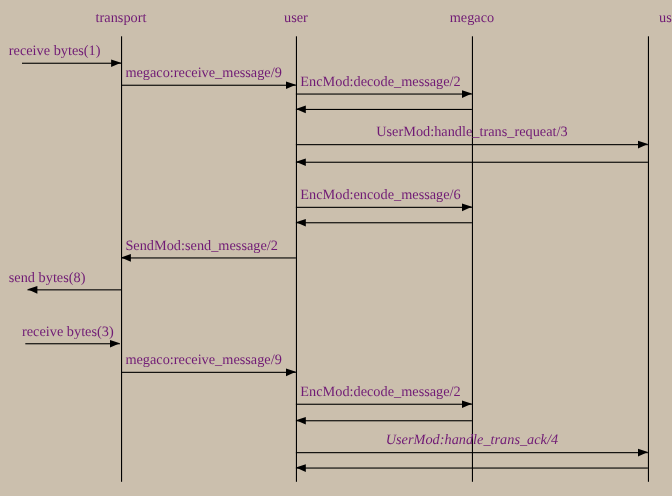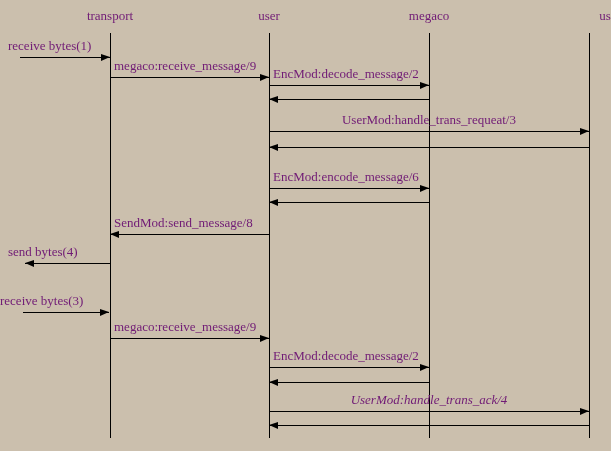--- a/index.html
+++ b/index.html
@@ -75,27 +75,27 @@
       <div class="msg-label" style="top: 112px; left: 269px; width: 320px; text-align: center;">UserMod:handle_trans_requeat/3</div>
       <div class="msg-line" style="left: 269px; width: 320px; top: 147px;"></div>
       <div class="arrowhead head-left" style="top: 144px; left: 269px;"></div>
       <div class="msg-line" style="left: 269px; width: 160px; top: 188px;"></div>
       <div class="arrowhead head-right" style="top: 185px; left: 420px;"></div>
       <div class="msg-label" style="top: 169px; left: 273px;">EncMod:encode_message/6</div>
       <div class="msg-line" style="left: 269px; width: 160px; top: 202px;"></div>
       <div class="arrowhead head-left" style="top: 199px; left: 269px;"></div>
       <div class="msg-line" style="left: 110px; width: 159px; top: 234px;"></div>
       <div class="arrowhead head-left" style="top: 231px; left: 110px;"></div>
-      <div class="msg-label" style="top: 215px; left: 114px;">SendMod:send_message/8</div>
+      <div class="msg-label" style="top: 215px; left: 114px;">SendMod:send_message/2</div>
       <div class="msg-line" style="left: 25px; width: 85px; top: 263px;"></div>
       <div class="arrowhead head-left" style="top: 260px; left: 25px;"></div>
-      <div class="msg-label" style="top: 244px; left: 8px;">send bytes(4)</div>
+      <div class="msg-label" style="top: 244px; left: 8px;">send bytes(8)</div>
       <div class="msg-line" style="left: 23px; width: 86px; top: 312px;"></div>
       <div class="arrowhead head-right" style="top: 309px; left: 100px;"></div>
-      <div class="msg-label" style="top: 293px; left: 0;">receive bytes(3)</div>
+      <div class="msg-label" style="top: 293px; left: 20px;">receive bytes(3)</div>
       <div class="msg-line" style="left: 110px; width: 159px; top: 338px;"></div>
       <div class="arrowhead head-right" style="top: 335px; left: 260px;"></div>
       <div class="msg-label" style="top: 319px; left: 114px;">megaco:receive_message/9</div>
       <div class="msg-line" style="left: 269px; width: 160px; top: 367px;"></div>
       <div class="arrowhead head-right" style="top: 364px; left: 420px;"></div>
       <div class="msg-label" style="top: 348px; left: 273px;">EncMod:decode_message/2</div>
       <div class="msg-line" style="left: 269px; width: 160px; top: 382px;"></div>
       <div class="arrowhead head-left" style="top: 379px; left: 269px;"></div>
       <div class="msg-line" style="left: 269px; width: 320px; top: 411px;"></div>
       <div class="arrowhead head-right" style="top: 408px; left: 580px;"></div>

